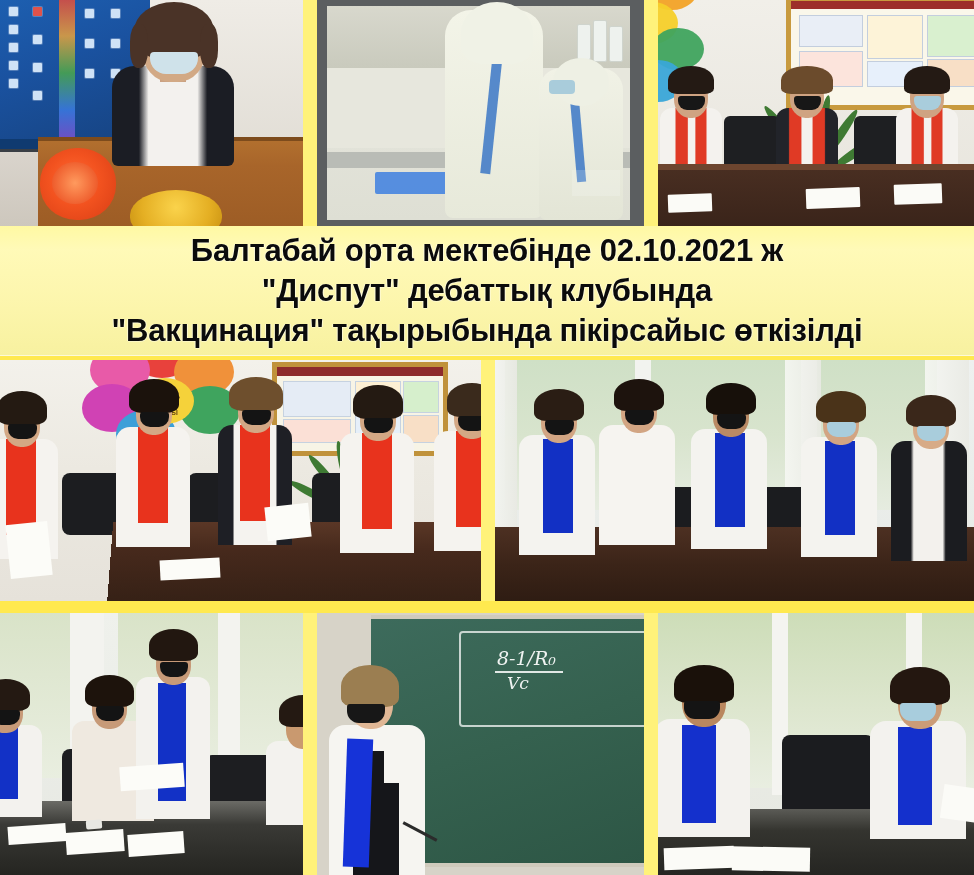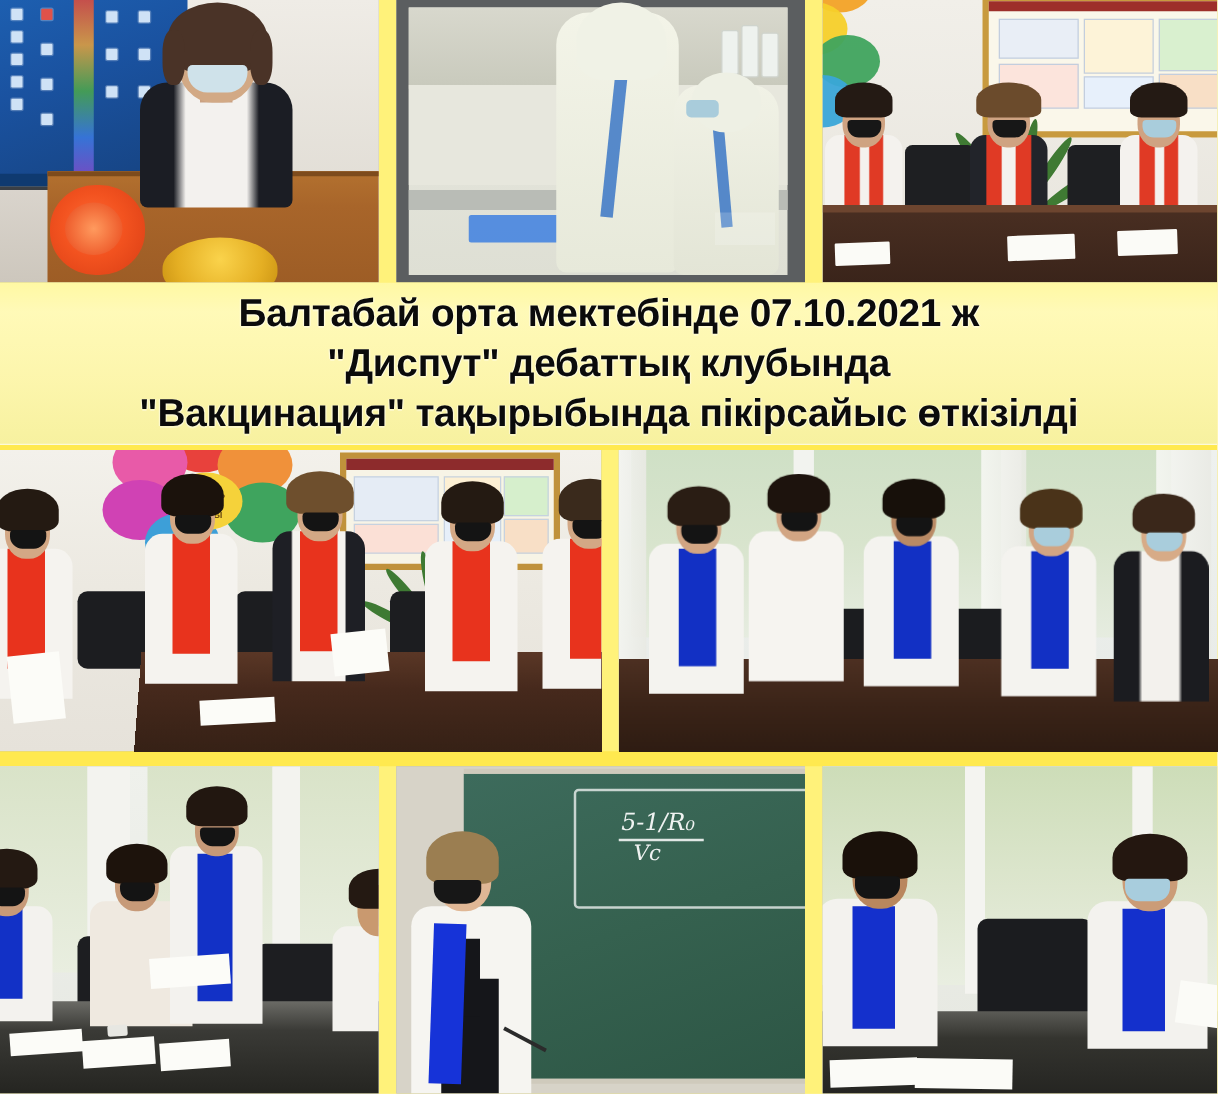--- a/index.html
+++ b/index.html
@@ -505,21 +505,21 @@
         <div class="paperh" style="left:86px;bottom:46px;width:16px;height:9px;background:#e7e7e2;border-radius:2px;"></div>
       </div>
     </div>
 
     <div class="gapv bright"></div>
 
     <div class="cell" style="flex:0 0 327px;">
       <div class="photo p7">
         <div class="chalkboard">
           <div class="frame"></div>
-          <div class="eqn" style="left:126px;top:28px;font-size:19px;">5-1/R₀</div>
+          <div class="eqn" style="left:126px;top:28px;font-size:19px;">8-1/R₀</div>
           <div style="position:absolute;left:124px;top:52px;width:68px;height:2px;background:rgba(255,255,255,.85);"></div>
           <div class="eqn" style="left:136px;top:54px;font-size:17px;">Vc</div>
 
         </div>
         <div class="person">
           <div class="body"></div>
           <div class="vest"></div>
           <div class="tie"></div>
           <div class="scarf"></div>
           <div class="face"></div>
@@ -556,18 +556,18 @@
           <div class="mk blue"></div>
           <div class="paperh" style="left:72px;bottom:18px;width:44px;height:34px;transform:rotate(8deg);"></div>
         </div>
         <div class="paperh" style="left:6px;bottom:6px;width:70px;height:22px;transform:rotate(-2deg);"></div>
         <div class="paperh" style="left:74px;bottom:4px;width:78px;height:24px;transform:rotate(1deg);"></div>
       </div>
     </div>
   </div>
 
   <div class="banner">
-    <div class="line">Балтабай орта мектебінде 07.10.2021 ж</div>
+    <div class="line">Балтабай орта мектебінде 02.10.2021 ж</div>
     <div class="line">"Диспут" дебаттық клубында</div>
     <div class="line">"Вакцинация" тақырыбында пікірсайыс өткізілді</div>
   </div>
 
 </div>
 
 </body></html>

